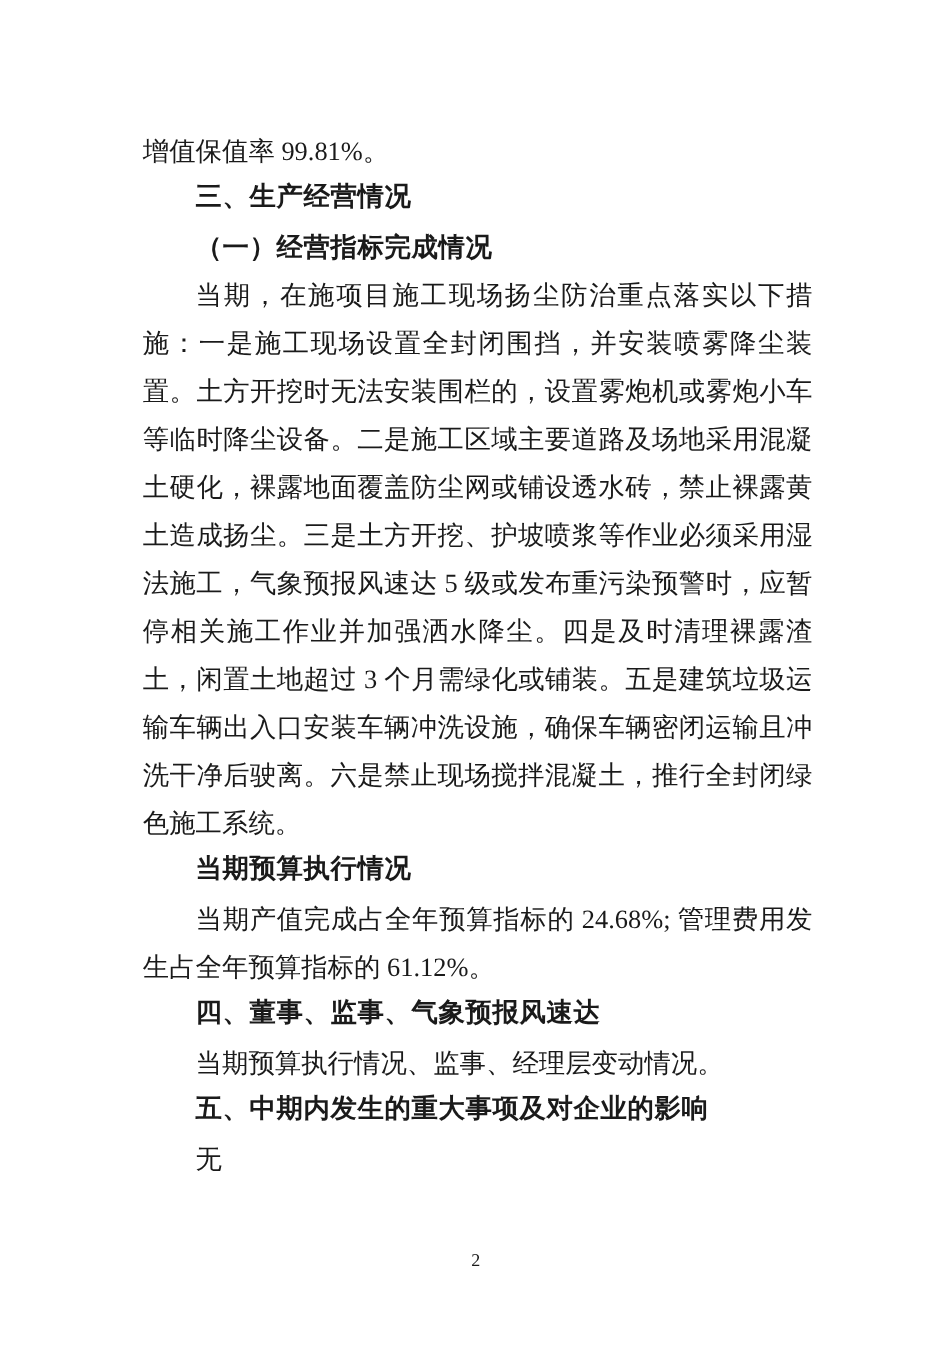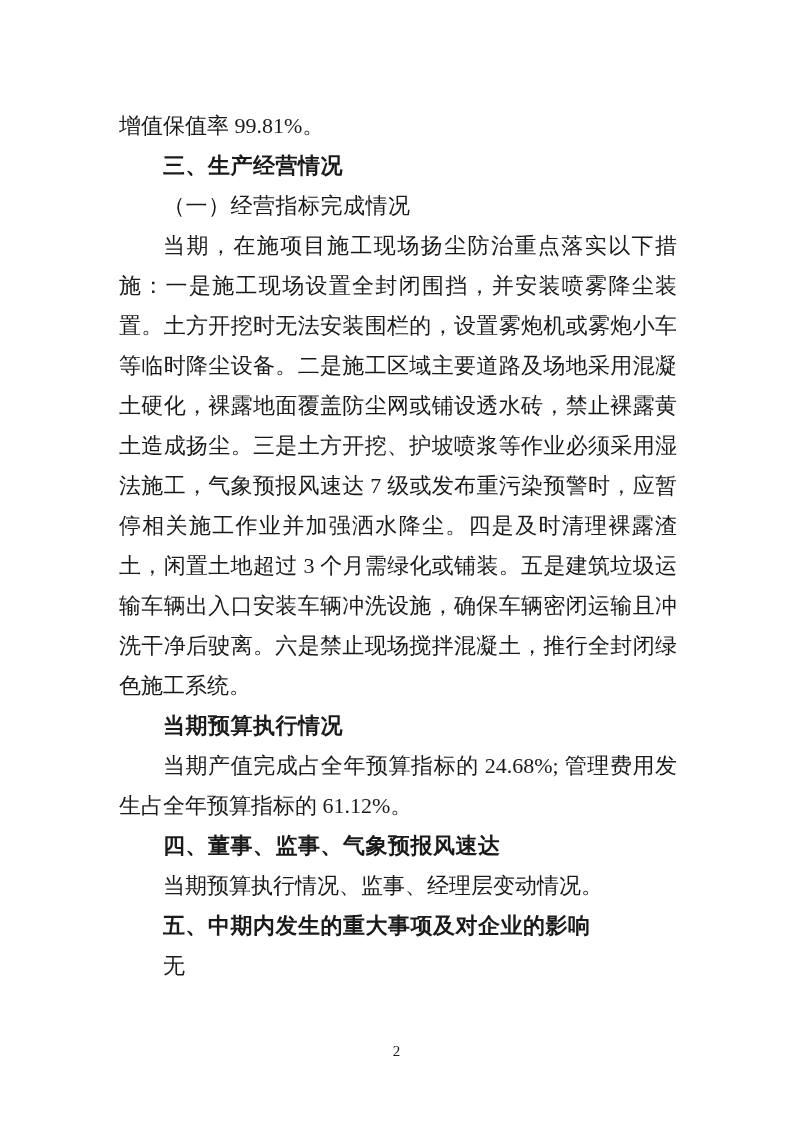--- a/index.html
+++ b/index.html
@@ -29,27 +29,27 @@
     text-indent: 2em;
     text-align: justify;
     text-align-last: left;
     text-justify: inter-character;
     word-break: break-all;
   }
   .content p.no-indent {
     text-indent: 0;
   }
   .content p.heading {
-    font-family: Liberation Sans, sans-serif;
+    font-family: Liberation Mono, monospace;
     font-weight: 700;
     text-align: right;
     letter-spacing: 0.5px;
   }
   .content p.subheading {
-    font-weight: 400;
+    font-weight: 700;
     letter-spacing: 0.5px;
   }
   .footer {
     position: absolute;
     left: 0;
     bottom: 62px;
     width: 100%;
     text-align: center;
     font-size: 15px;
     line-height: 18px;
@@ -57,21 +57,21 @@
   }
 </style>
 </head>
 <body>
 
 <div class="page">
   <div class="content">
     <p class="no-indent">增值保值率 99.81%。</p>
     <p class="heading">三、生产经营情况</p>
     <p class="subheading">（一）经营指标完成情况</p>
-    <p>当期，在施项目施工现场扬尘防治重点落实以下措施：一是施工现场设置全封闭围挡，并安装喷雾降尘装置。土方开挖时无法安装围栏的，设置雾炮机或雾炮小车等临时降尘设备。二是施工区域主要道路及场地采用混凝土硬化，裸露地面覆盖防尘网或铺设透水砖，禁止裸露黄土造成扬尘。三是土方开挖、护坡喷浆等作业必须采用湿法施工，气象预报风速达 7 级或发布重污染预警时，应暂停相关施工作业并加强洒水降尘。四是及时清理裸露渣土，闲置土地超过 3 个月需绿化或铺装。五是建筑垃圾运输车辆出入口安装车辆冲洗设施，确保车辆密闭运输且冲洗干净后驶离。六是禁止现场搅拌混凝土，推行全封闭绿色施工系统。</p>
+    <p>当期，在施项目施工现场扬尘防治重点落实以下措施：一是施工现场设置全封闭围挡，并安装喷雾降尘装置。土方开挖时无法安装围栏的，设置雾炮机或雾炮小车等临时降尘设备。二是施工区域主要道路及场地采用混凝土硬化，裸露地面覆盖防尘网或铺设透水砖，禁止裸露黄土造成扬尘。三是土方开挖、护坡喷浆等作业必须采用湿法施工，气象预报风速达 5 级或发布重污染预警时，应暂停相关施工作业并加强洒水降尘。四是及时清理裸露渣土，闲置土地超过 3 个月需绿化或铺装。五是建筑垃圾运输车辆出入口安装车辆冲洗设施，确保车辆密闭运输且冲洗干净后驶离。六是禁止现场搅拌混凝土，推行全封闭绿色施工系统。</p>
     <p class="heading">当期预算执行情况</p>
     <p>当期产值完成占全年预算指标的 24.68%; 管理费用发生占全年预算指标的 61.12%。</p>
     <p class="heading">四、董事、监事、气象预报风速达</p>
     <p>当期预算执行情况、监事、经理层变动情况。</p>
     <p class="heading">五、中期内发生的重大事项及对企业的影响</p>
     <p>无</p>
   </div>
   <div class="footer">2</div>
 </div>
 

